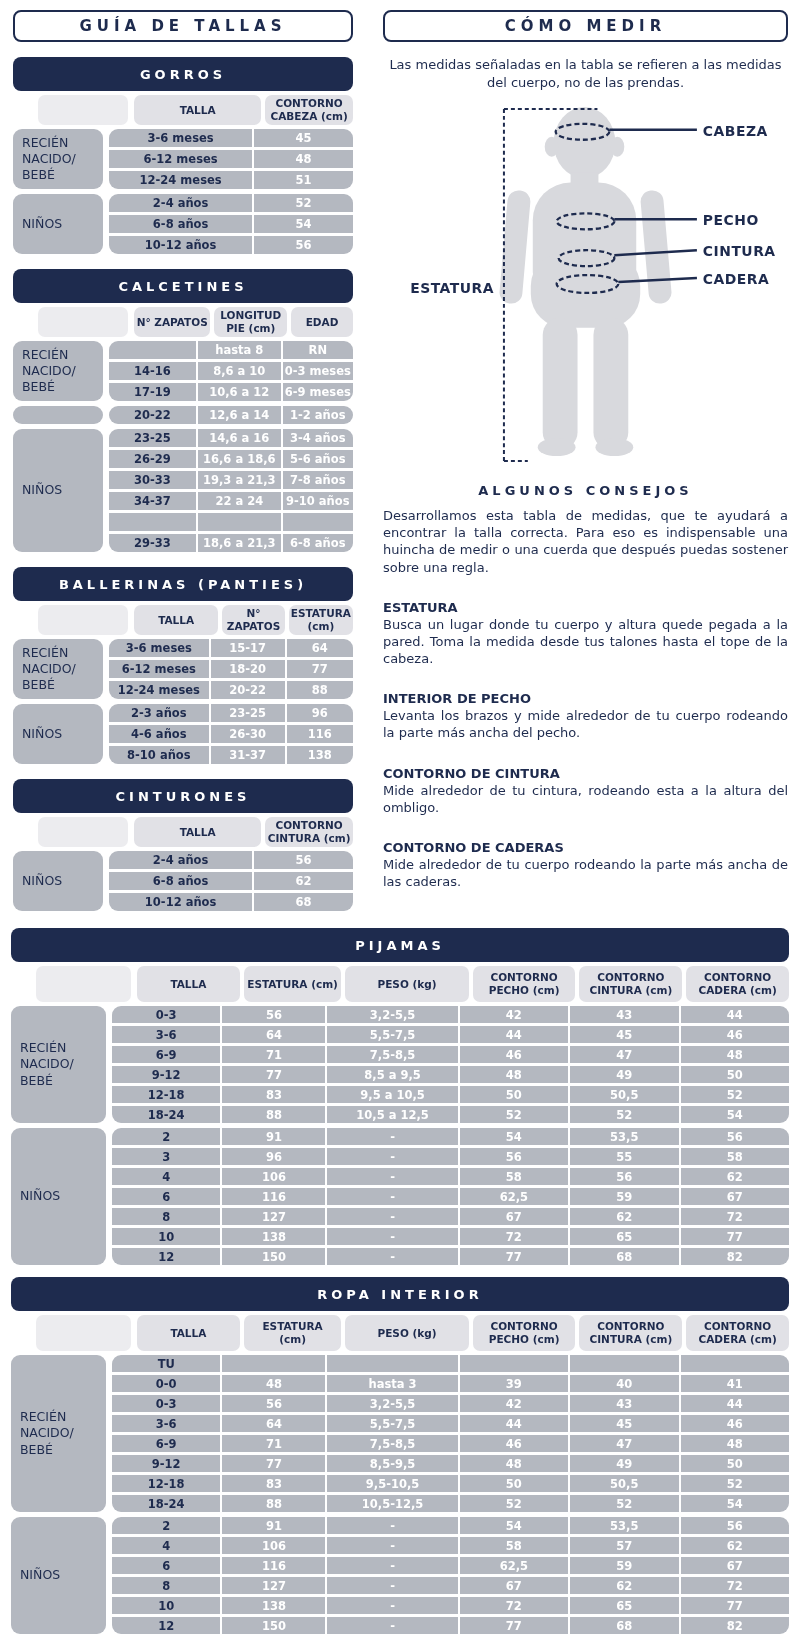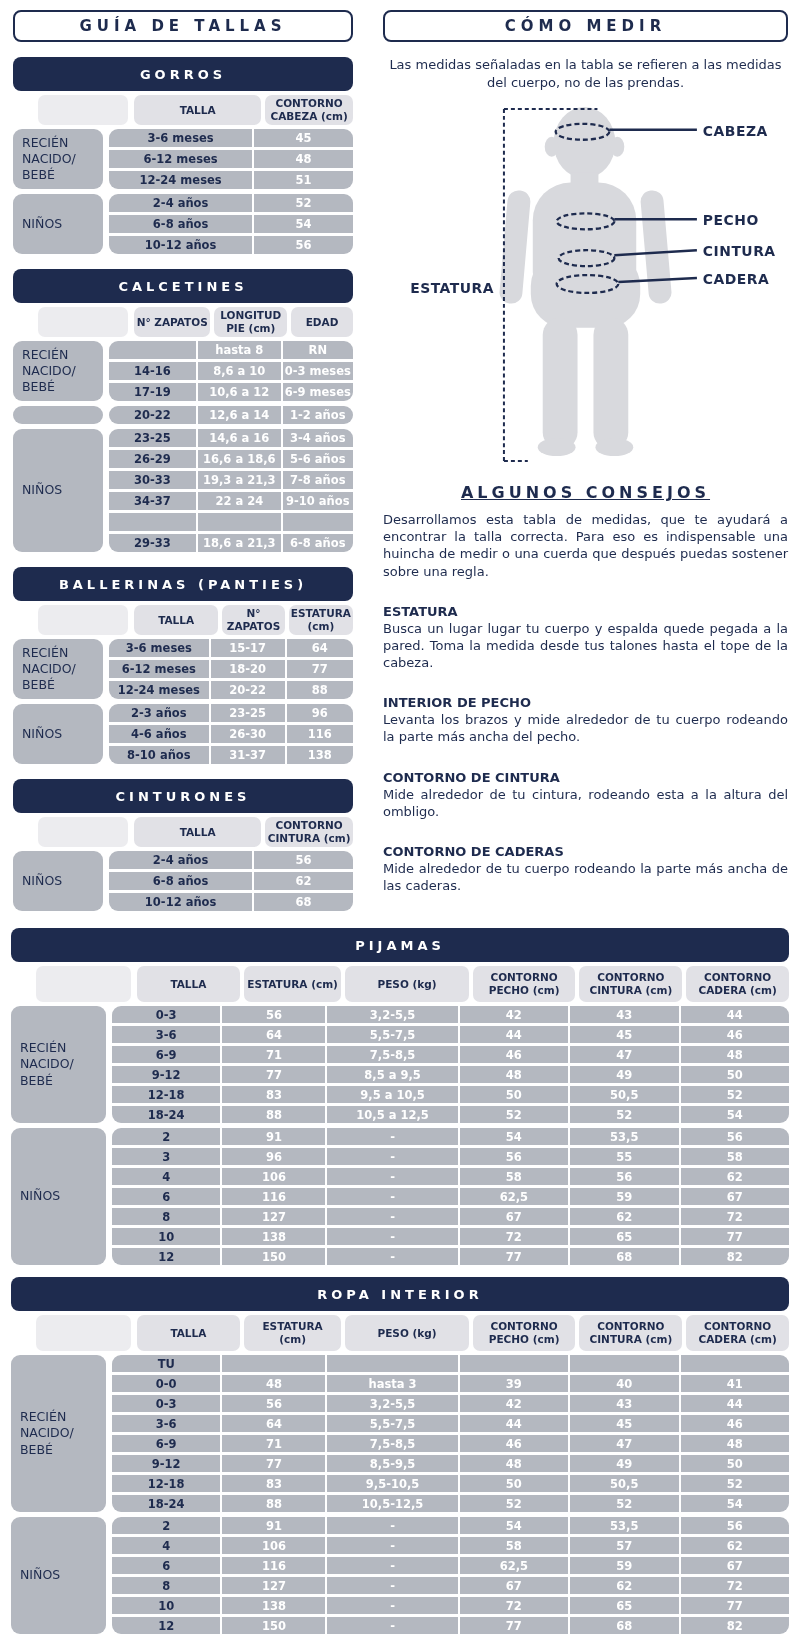--- a/index.html
+++ b/index.html
@@ -36,21 +36,21 @@
   .t-cinturones{--lw:90px;--cols:1.45fr 1fr;--rh:18px;}
   .t-pijamas,.t-ropa{--lw:95px;--cols:1fr .95fr 1.2fr 1fr 1fr 1fr;--rh:17px;}
   .t-pijamas .hcell,.t-ropa .hcell{min-height:34px;}
 
   .wide-area{padding:0 11px;}
   .wide-area .stable{margin-top:12px;}
 
   .intro{text-align:center;font-size:13px;line-height:1.35;margin:14px 4px 0;}
   .diagram{height:378px;margin-top:4px;}
   .diagram svg{width:100%;height:100%;display:block;}
-  .tips-title{text-align:center;font-weight:bold;font-size:16px;letter-spacing:4px;margin:10px 0 9px;text-decoration:underline;}
+  .tips-title{text-align:center;font-weight:bold;font-size:13px;letter-spacing:4px;margin:10px 0 9px;}
   .para{text-align:justify;font-size:13px;line-height:1.32;margin:0;}
   .mblock{margin-top:24px;}
   .mh{font-weight:bold;font-size:13px;margin-bottom:1px;}
 </style>
 </head>
 <body>
 
 <div class="page">
   <div class="top-area">
 
@@ -278,21 +278,21 @@
             <text x="108" y="199" text-anchor="end">ESTATURA</text>
           </g>
         </svg>
       </div>
 
       <div class="tips-title">ALGUNOS CONSEJOS</div>
       <p class="para">Desarrollamos esta tabla de medidas, que te ayudará a encontrar la talla correcta. Para eso es indispensable una huincha de medir o una cuerda que después puedas sostener sobre una regla.</p>
 
       <div class="mblock">
         <div class="mh">ESTATURA</div>
-        <p class="para">Busca un lugar lugar tu cuerpo y espalda quede pegada a la pared. Toma la medida desde tus talones hasta el tope de la cabeza.</p>
+        <p class="para">Busca un lugar donde tu cuerpo y altura quede pegada a la pared. Toma la medida desde tus talones hasta el tope de la cabeza.</p>
       </div>
       <div class="mblock">
         <div class="mh">INTERIOR DE PECHO</div>
         <p class="para">Levanta los brazos y mide alrededor de tu cuerpo rodeando la parte más ancha del pecho.</p>
       </div>
       <div class="mblock">
         <div class="mh">CONTORNO DE CINTURA</div>
         <p class="para">Mide alrededor de tu cintura, rodeando esta a la altura del ombligo.</p>
       </div>
       <div class="mblock">

